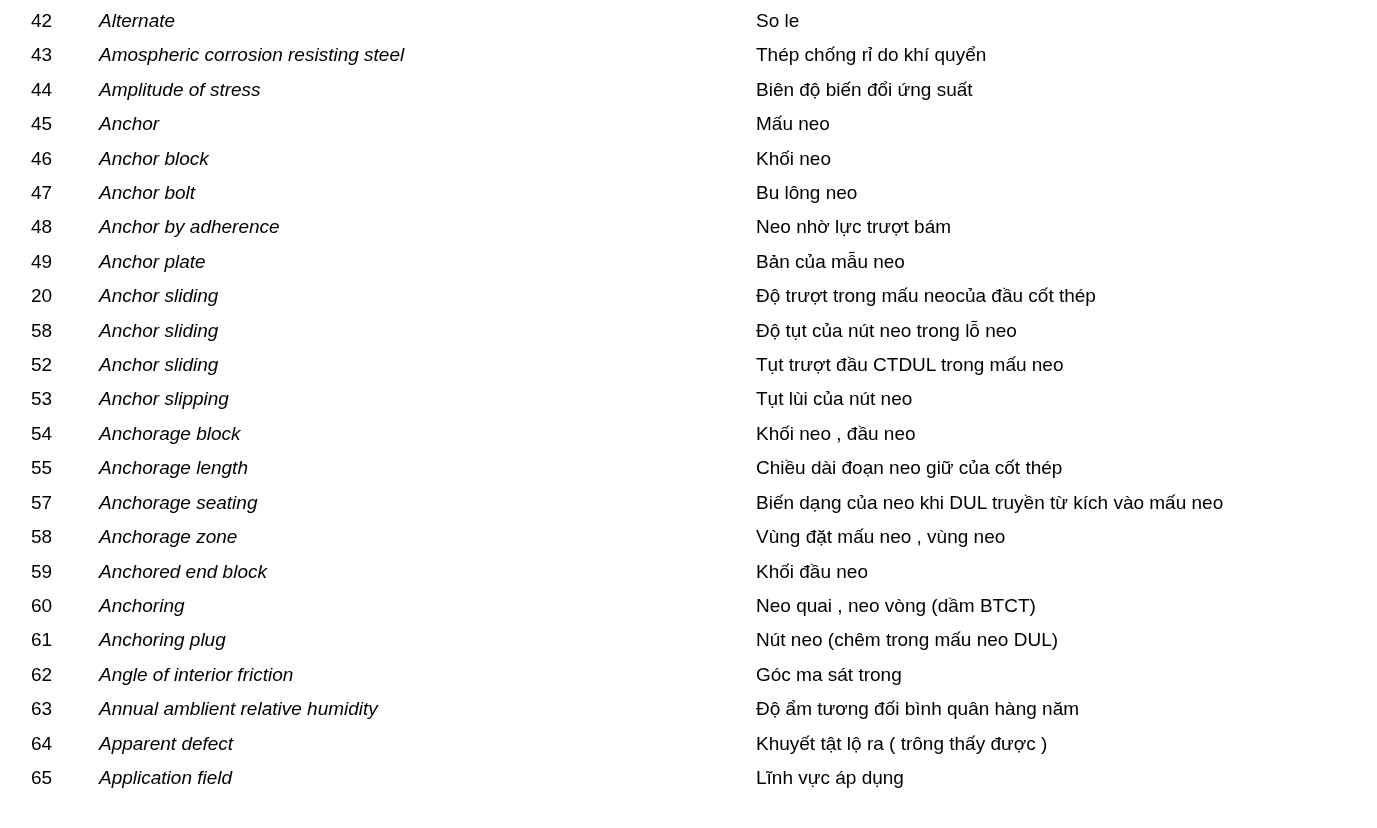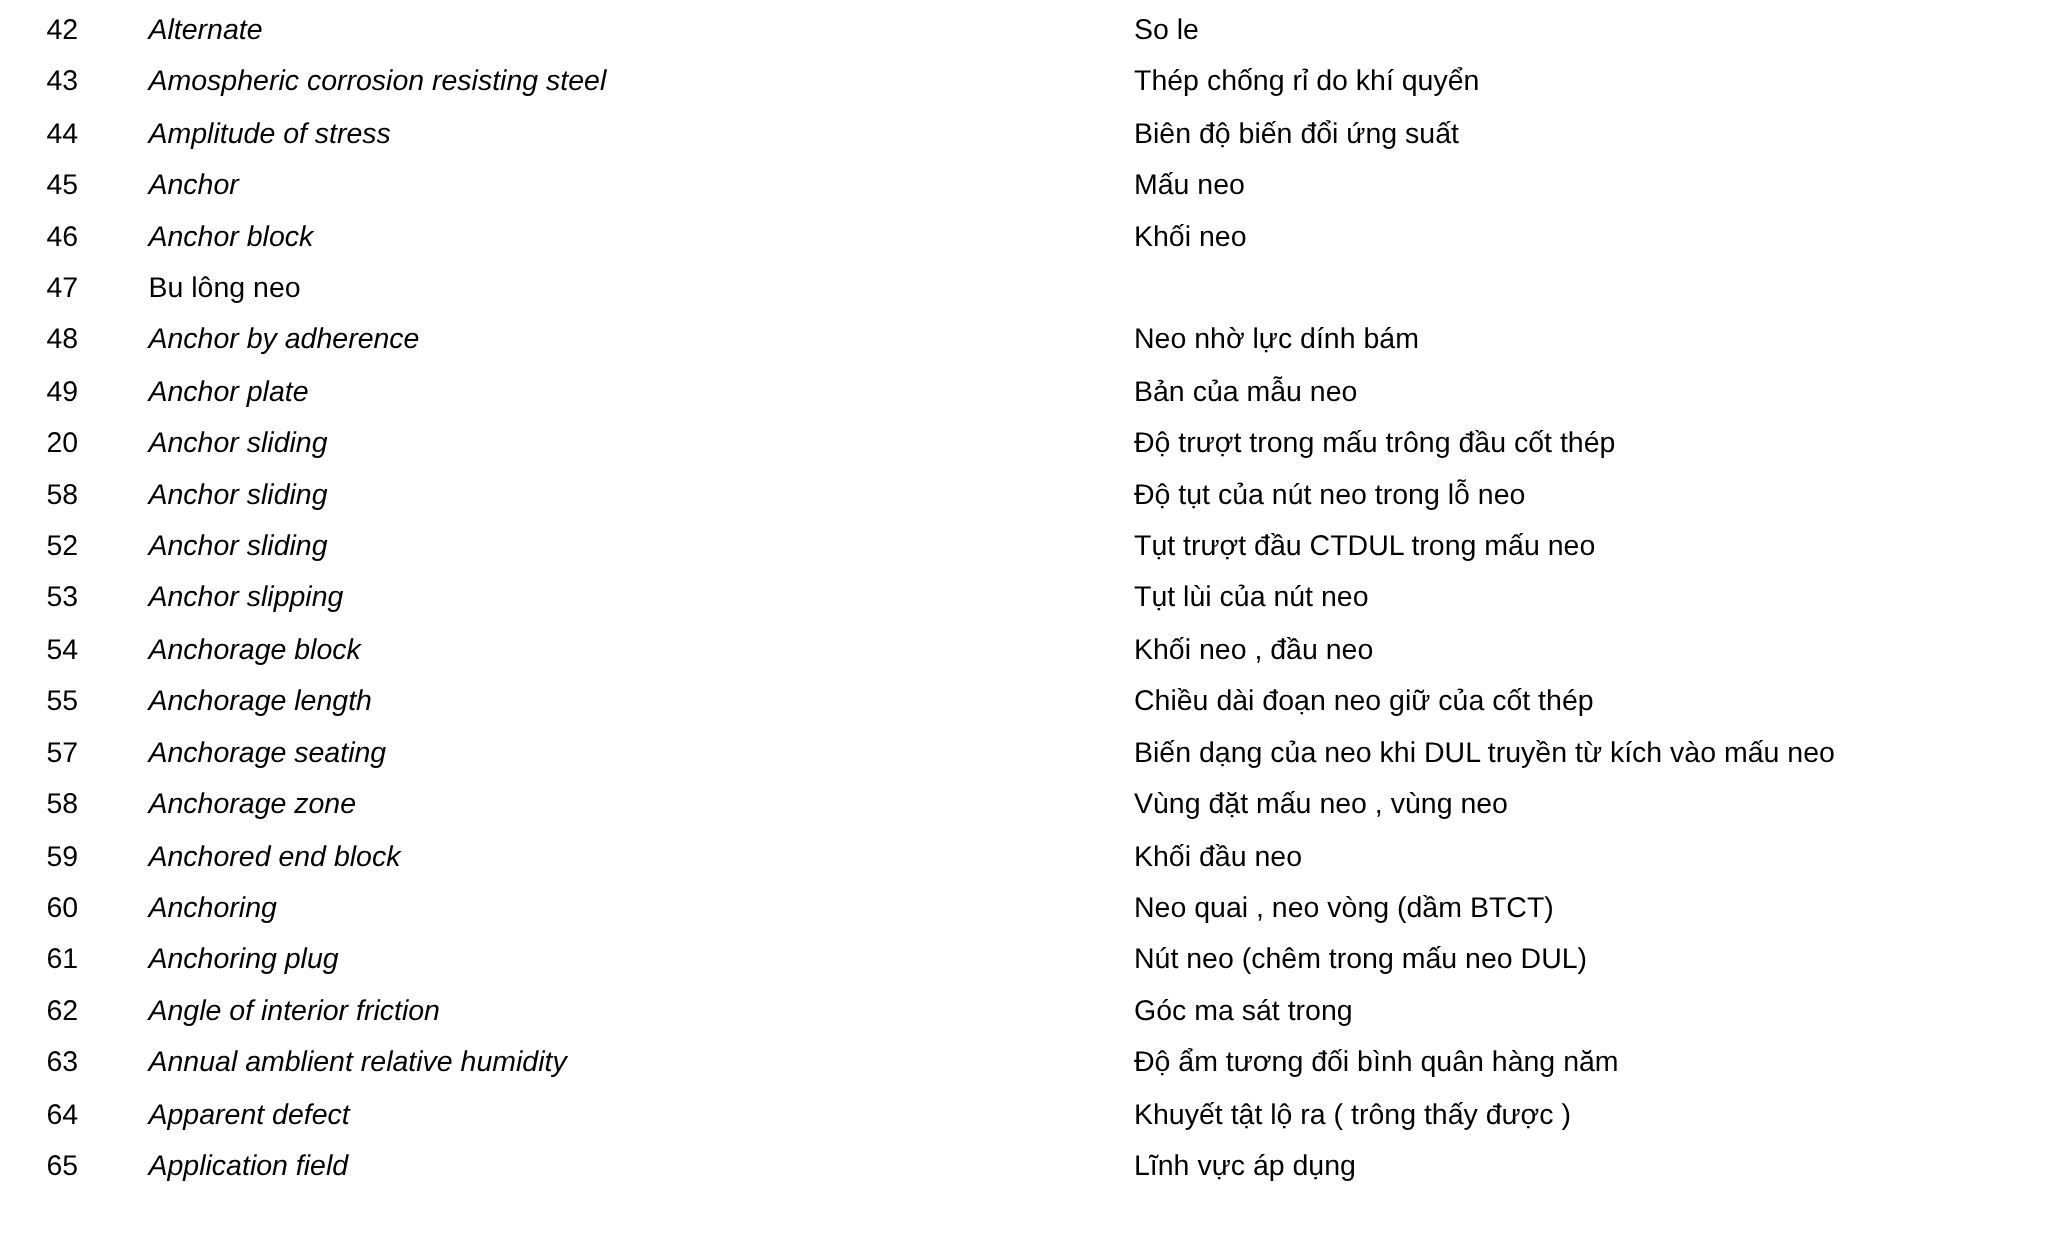--- a/index.html
+++ b/index.html
@@ -62,36 +62,37 @@
       <span class="cell-en">Anchor</span>
       <span class="cell-vi">Mấu neo</span>
     </div>
     <div class="row">
       <span class="cell-no">46</span>
       <span class="cell-en">Anchor block</span>
       <span class="cell-vi">Khối neo</span>
     </div>
     <div class="row">
       <span class="cell-no">47</span>
+      <span class="cell-en">Anchor bolt</span>
       <span class="cell-vi">Bu lông neo</span>
     </div>
     <div class="row">
       <span class="cell-no">48</span>
       <span class="cell-en">Anchor by adherence</span>
-      <span class="cell-vi">Neo nhờ lực dính bám</span>
+      <span class="cell-vi">Neo nhờ lực trượt bám</span>
     </div>
     <div class="row">
       <span class="cell-no">49</span>
       <span class="cell-en">Anchor plate</span>
       <span class="cell-vi">Bản của mẫu neo</span>
     </div>
     <div class="row">
       <span class="cell-no">20</span>
       <span class="cell-en">Anchor sliding</span>
-      <span class="cell-vi">Độ trượt trong mấu trông đầu cốt thép</span>
+      <span class="cell-vi">Độ trượt trong mấu neocủa đầu cốt thép</span>
     </div>
     <div class="row">
       <span class="cell-no">58</span>
       <span class="cell-en">Anchor sliding</span>
       <span class="cell-vi">Độ tụt của nút neo trong lỗ neo</span>
     </div>
     <div class="row">
       <span class="cell-no">52</span>
       <span class="cell-en">Anchor sliding</span>
       <span class="cell-vi">Tụt trượt đầu CTDUL trong mấu neo</span>

